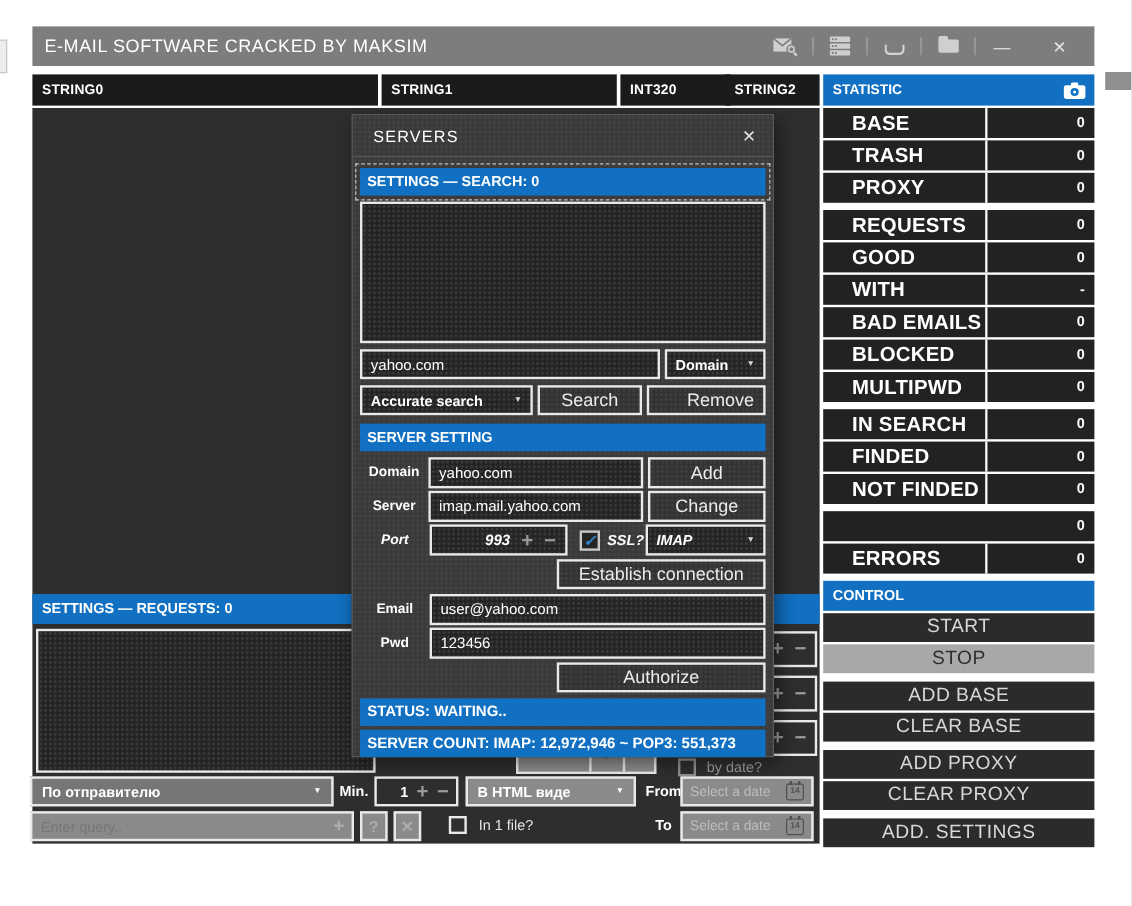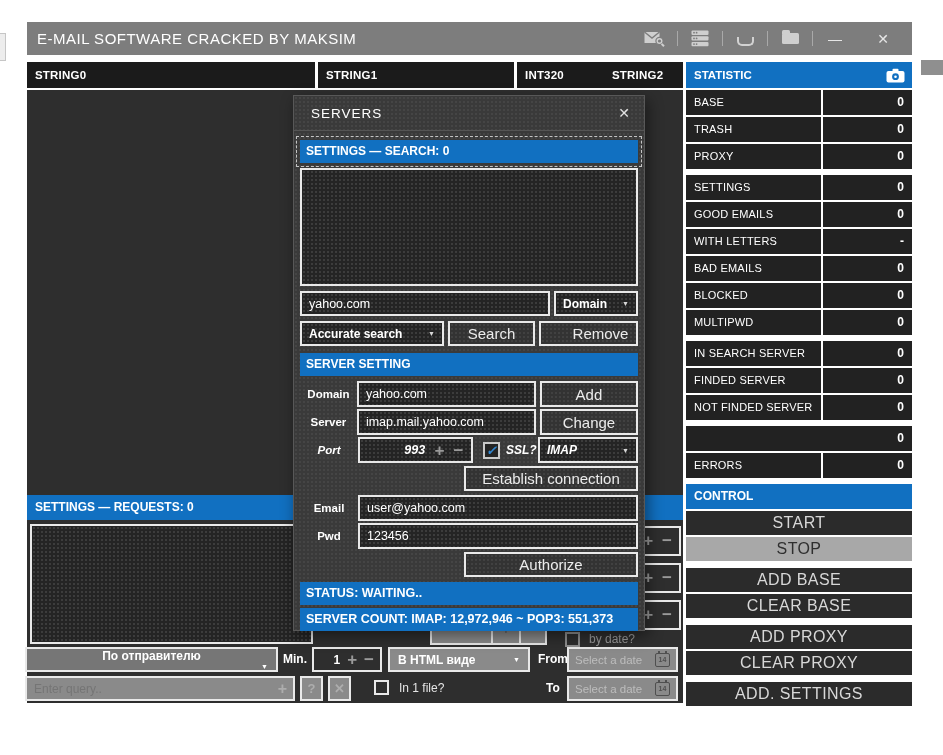--- a/index.html
+++ b/index.html
@@ -45,22 +45,22 @@
                   display:flex; align-items:center; justify-content:flex-end;
                   gap:9px; padding-right:7px; color:#9a9a9a; font-size:17px; font-weight:bold; }
 
   .hidden-stepper { left:430px; top:612px; width:117px; height:33px; background:#8a8a8a; z-index:2;
                     display:flex; align-items:center; justify-content:flex-end; gap:8px;
                     padding-right:7px; color:#6d6d6d; font-size:16px; font-weight:bold; }
 
   
   .stats { left:686px; top:90px; width:226px; z-index:2; display:flex; flex-direction:column; }
   .stat-row { display:flex; height:25px; margin-bottom:2px; }
-  .stat-label { width:137px; background:#222; color:#fff; font-size:11px; font-weight:normal;
-                line-height:25px; padding-left:8px; border-right:2px solid #fff; letter-spacing:.2px; }
+  .stat-label { width:137px; background:#222; color:#fff; font-size:17px; font-weight:bold;
+                line-height:25px; padding-left:24px; border-right:2px solid #fff; letter-spacing:.2px; }
   .stat-value { flex:1; background:#222; color:#fff; font-size:12px; font-weight:bold;
                 line-height:25px; text-align:right; padding-right:8px; }
   .grp-gap { height:4px; }
   .control-hdr { height:25px; line-height:25px; padding-left:8px; margin-bottom:2px; }
   .ctl-btn { height:24px; margin-bottom:2px; background:#2b2b2b; color:#d8d8d8; font-size:16px;
              font-weight:400; letter-spacing:.4px; display:flex; align-items:center; justify-content:center; }
   .ctl-btn.stop { background:#a8a8a8; color:#2f2f2f; }
   .btn-gap { height:5px; }
 
   
@@ -91,21 +91,21 @@
   .stepper-box { width:115px; display:flex; align-items:center; justify-content:flex-end; gap:9px;
                  padding-right:8px; }
   .stepper-box .val { color:#fff; font-size:12.5px; font-weight:bold; }
   .pm { color:#9a9a9a; font-size:17px; font-weight:bold; line-height:1; }
   .ssl-box { width:17px; height:17px; align-self:center; border:2px solid #c9c9c9; background:#242424;
              color:#2f86d1; font-size:13px; font-weight:bold; text-align:center; line-height:13px; }
   .status-bar { height:23px; line-height:23px; padding-left:6px; font-size:12.5px; }
 
   
   .gray-box { background:#8a8a8a; border:2px solid #e9e9e9; }
-  .mid-gray { background:#767676; border:2px solid #e9e9e9;flex-direction:column; }
+  .mid-gray { background:#767676; border:2px solid #e9e9e9; }
   .b-dd { display:flex; align-items:center; color:#fff; font-size:12px; font-weight:bold; padding:0 8px; }
   .b-dd .arrow { margin-left:auto; font-size:7px; color:#fff; }
   .b-label { color:#fff; font-size:12px; font-weight:bold; z-index:2; }
   .gray-label { color:#9a9a9a; font-size:12px; z-index:2; }
   .chk { border:2px solid #e9e9e9; background:#2e2e2e; z-index:2; }
   .chk.dim { border-color:#8f8f8f; background:transparent; }
   .date-box { display:flex; align-items:center; color:#bdbdbd; font-size:11.5px; padding:0 6px; gap:6px; }
   .cal-icon { margin-left:auto; width:15px; height:14px; border:1.5px solid #4f4f4f; border-radius:2px;
               color:#4f4f4f; font-size:7px; font-weight:bold; text-align:center; line-height:11px;
               position:relative; }
@@ -261,21 +261,21 @@
     <div class="stat-row">
       <div class="stat-label">TRASH</div>
       <div class="stat-value">0</div>
       </div>
     <div class="stat-row">
       <div class="stat-label">PROXY</div>
       <div class="stat-value">0</div>
       </div>
     <div class="grp-gap"></div>
     <div class="stat-row">
-      <div class="stat-label">SETTINGS</div>
+      <div class="stat-label">REQUESTS</div>
       <div class="stat-value">0</div>
       </div>
     <div class="stat-row">
       <div class="stat-label">GOOD EMAILS</div>
       <div class="stat-value">0</div>
       </div>
     <div class="stat-row">
       <div class="stat-label">WITH LETTERS</div>
       <div class="stat-value">-</div>
       </div>

